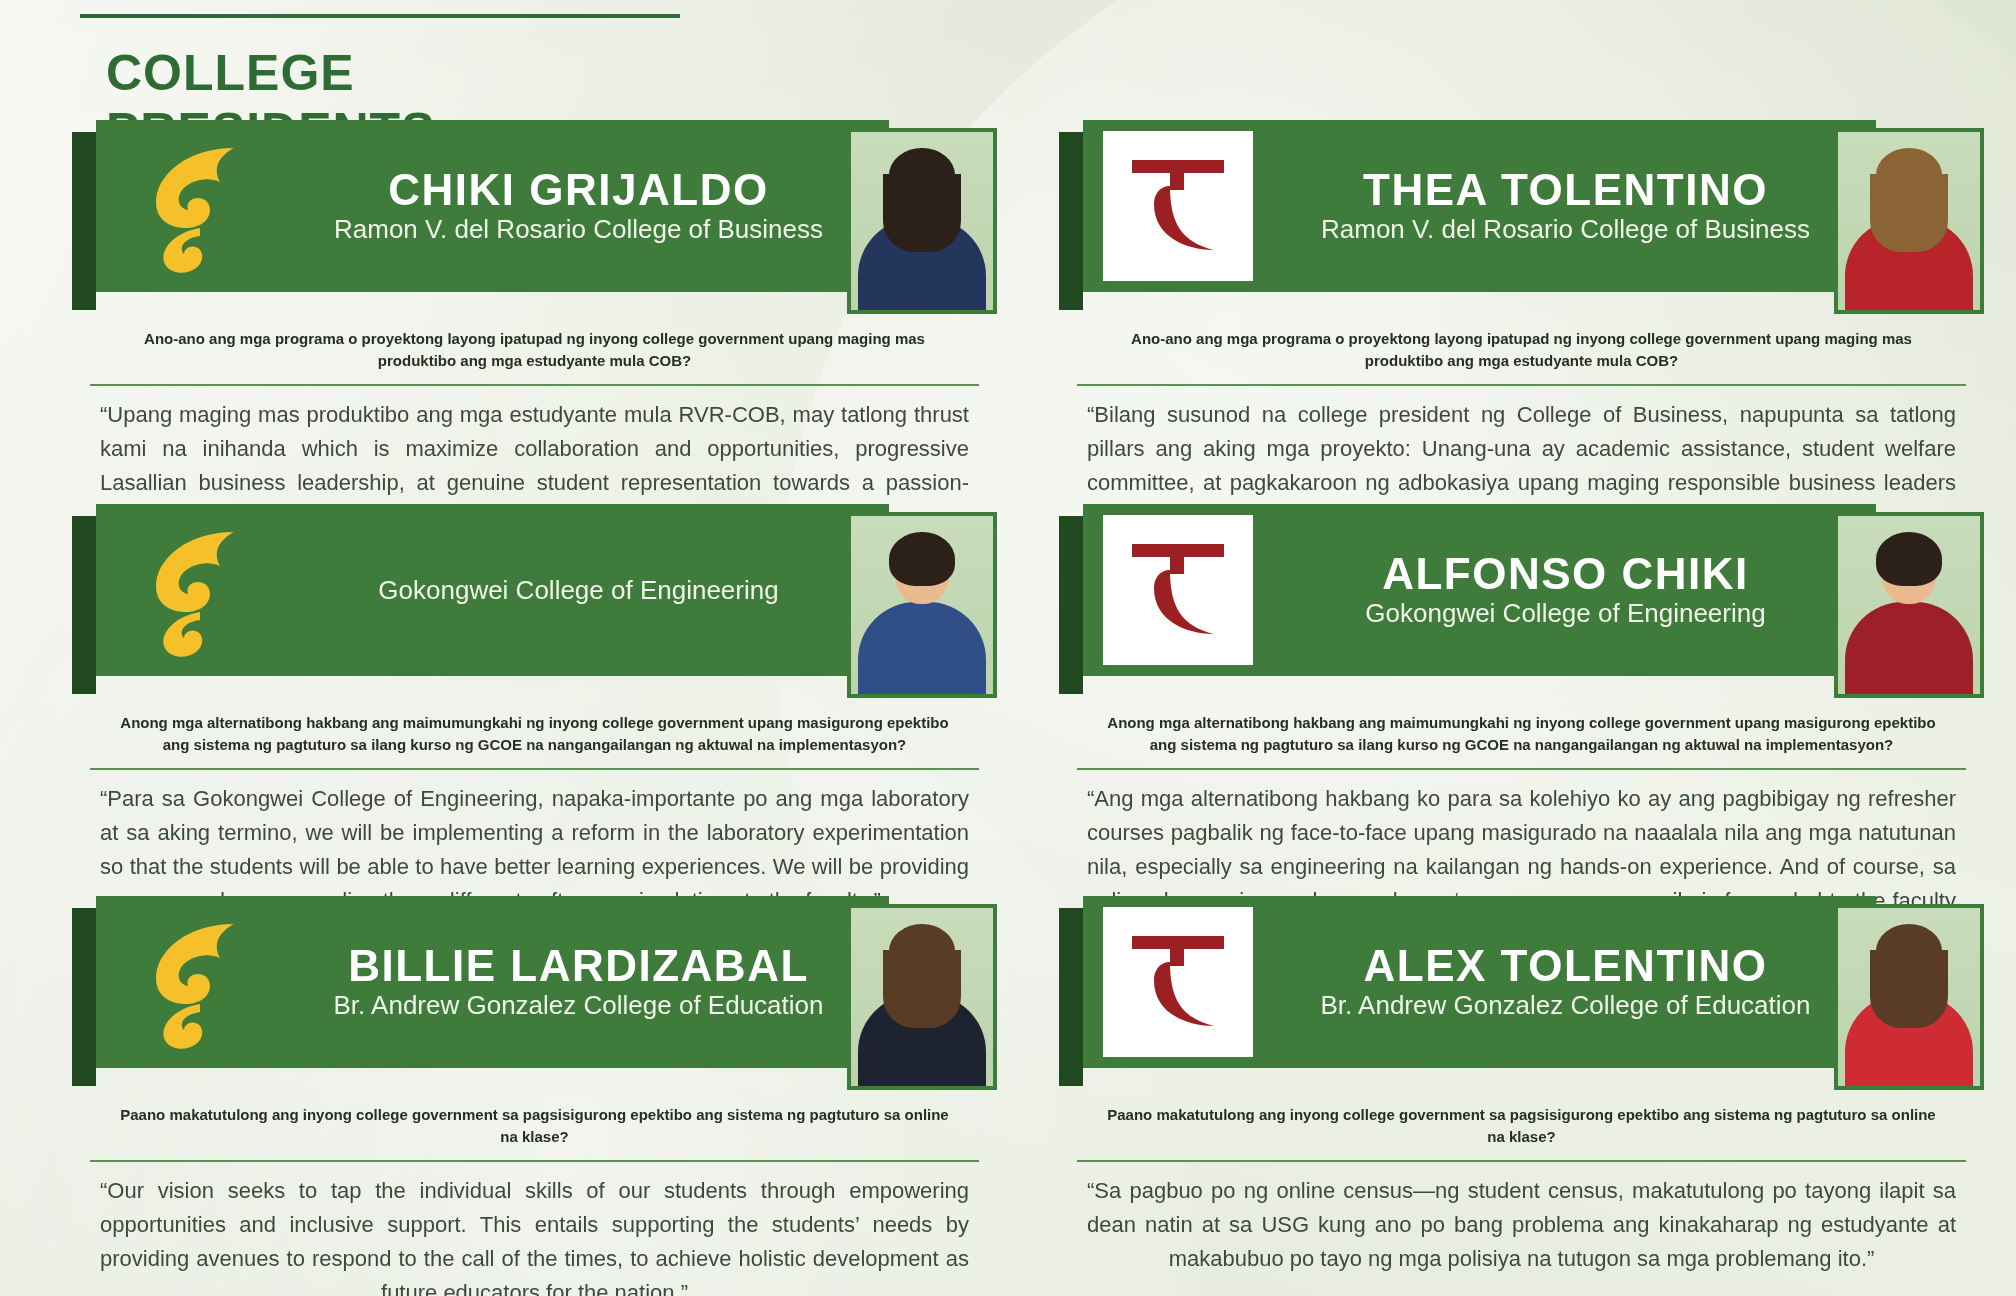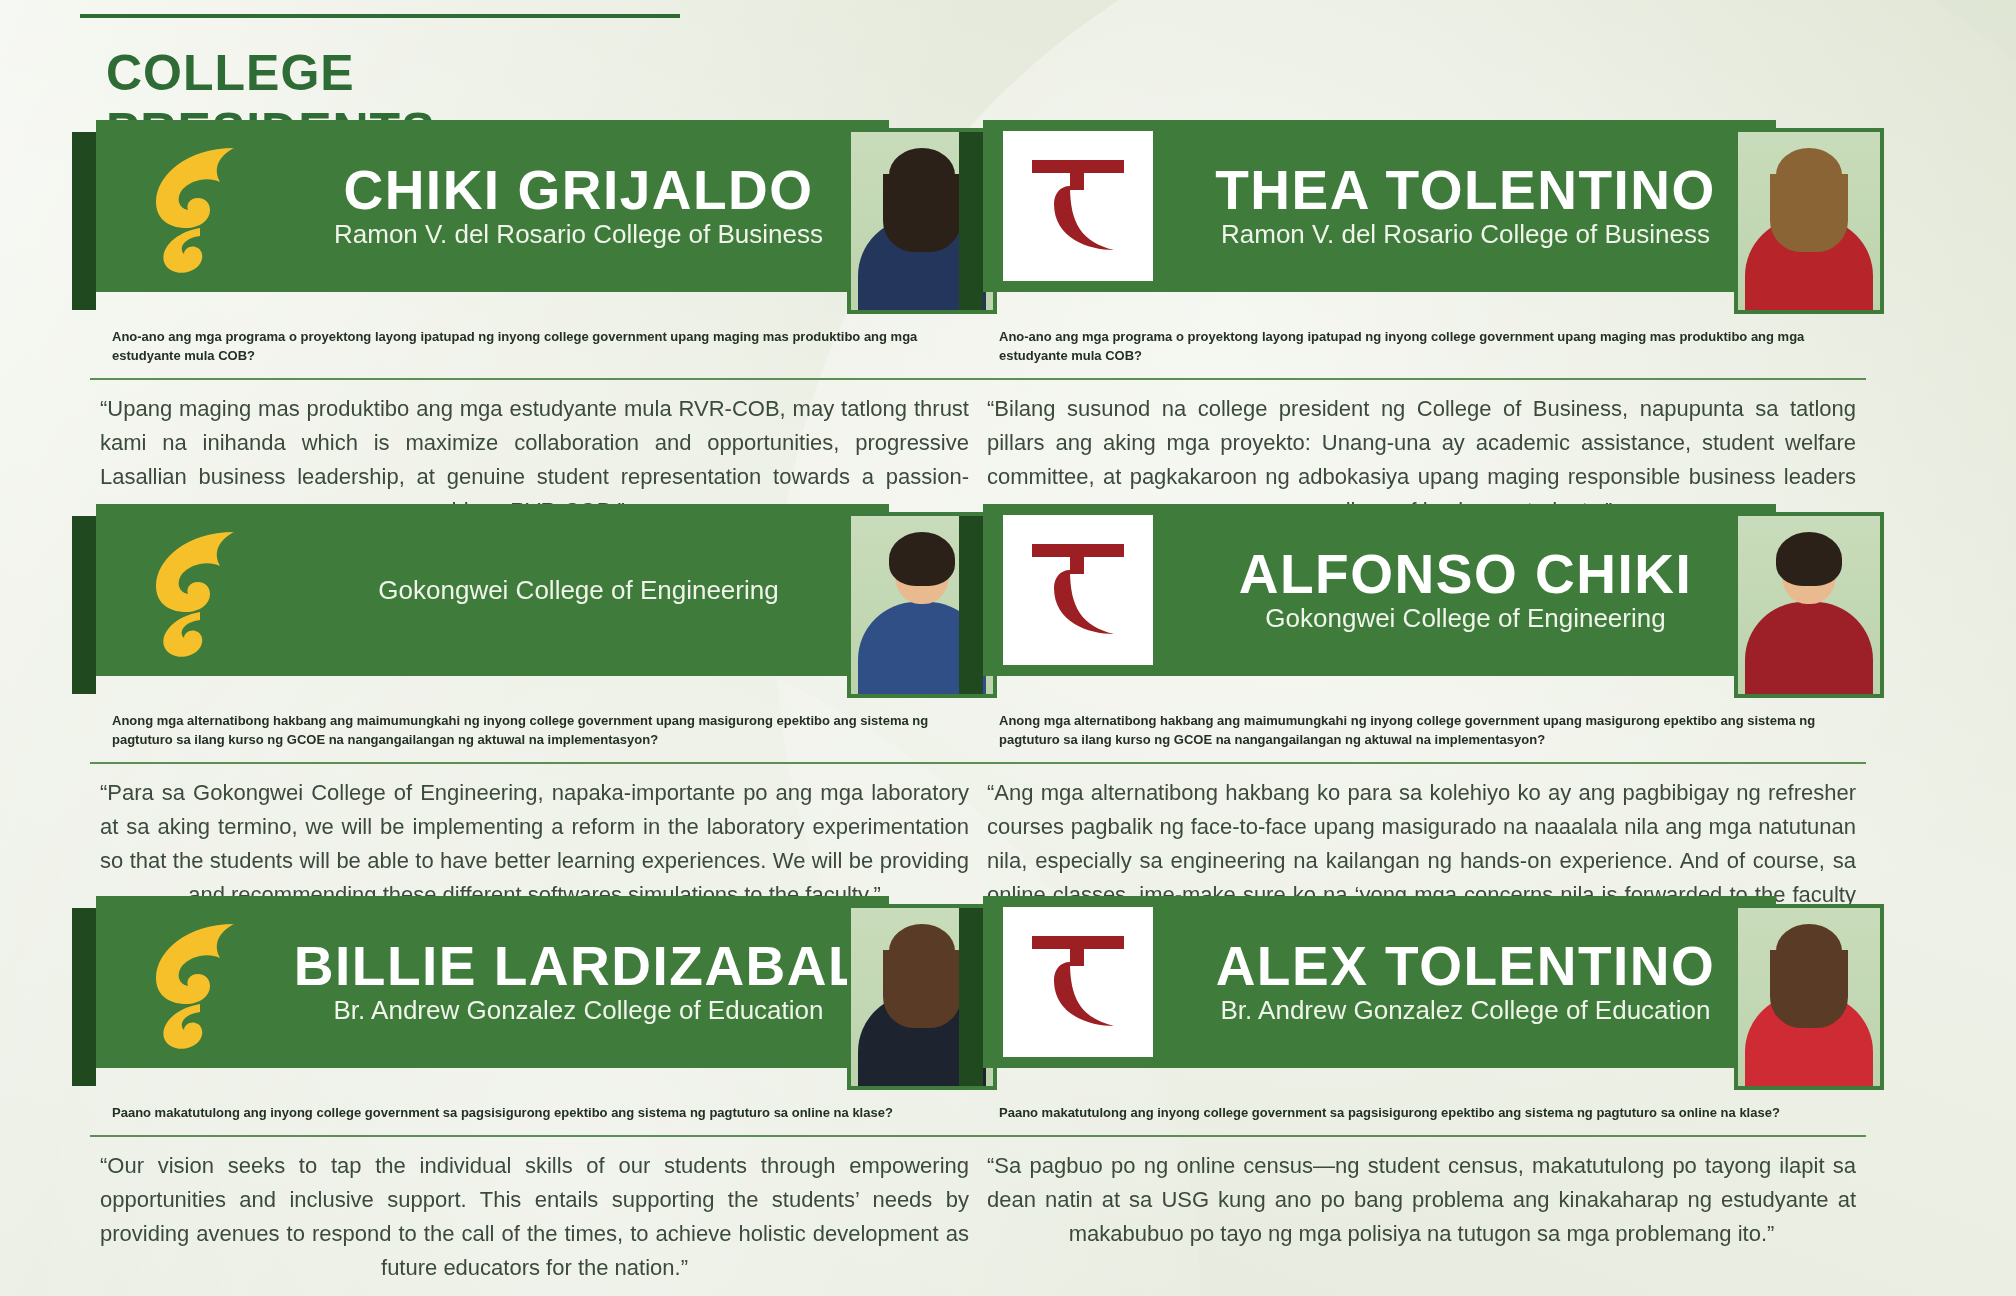--- a/index.html
+++ b/index.html
@@ -69,21 +69,21 @@
     position: absolute;
     left: 0;
     top: 120px;
     width: 2016px;
   }
   .card {
     position: absolute;
     width: 925px;
   }
   .col-left  { left: 72px; }
-  .col-right { left: 959px; }
+  .col-right { left: 1059px; }
   .row-1 { top: 0px; }
   .row-2 { top: 384px; }
   .row-3 { top: 776px; }
 
   
   .banner {
     position: relative;
     height: 190px;
   }
   .banner-fold-l {
@@ -112,21 +112,21 @@
     justify-content: center;
     flex: 0 0 auto;
   }
   .name-block {
     flex: 1 1 auto;
     text-align: center;
     padding-right: 18px;
     color: #ffffff;
   }
   .pres-name {
-    font-size: 55px;
+    font-size: 44px;
     font-weight: bold;
     letter-spacing: 1.5px;
     line-height: 1.05;
     color: #ffffff;
   }
   .pres-college {
     font-size: 26px;
     font-weight: normal;
     margin-top: 0;
     color: #f0f4ea;
@@ -195,21 +195,22 @@
   .b-blue { background: #2f4f86; }
   .b-darkred { background: #9d1f27; }
   .b-black { background: #1d2430; }
   .b-rose { background: #cf2b34; }
 
   
   .qna {
     padding: 18px 18px 0 18px;
   }
   .question {
-    font-size: 13px;
+    text-align: center;
+    font-size: 15px;
     font-weight: bold;
     color: #243024;
     line-height: 1.45;
     padding: 0 22px;
   }
   .divider {
     height: 2px;
     background: #5d8f55;
     margin: 12px auto 12px auto;
     width: 100%;

